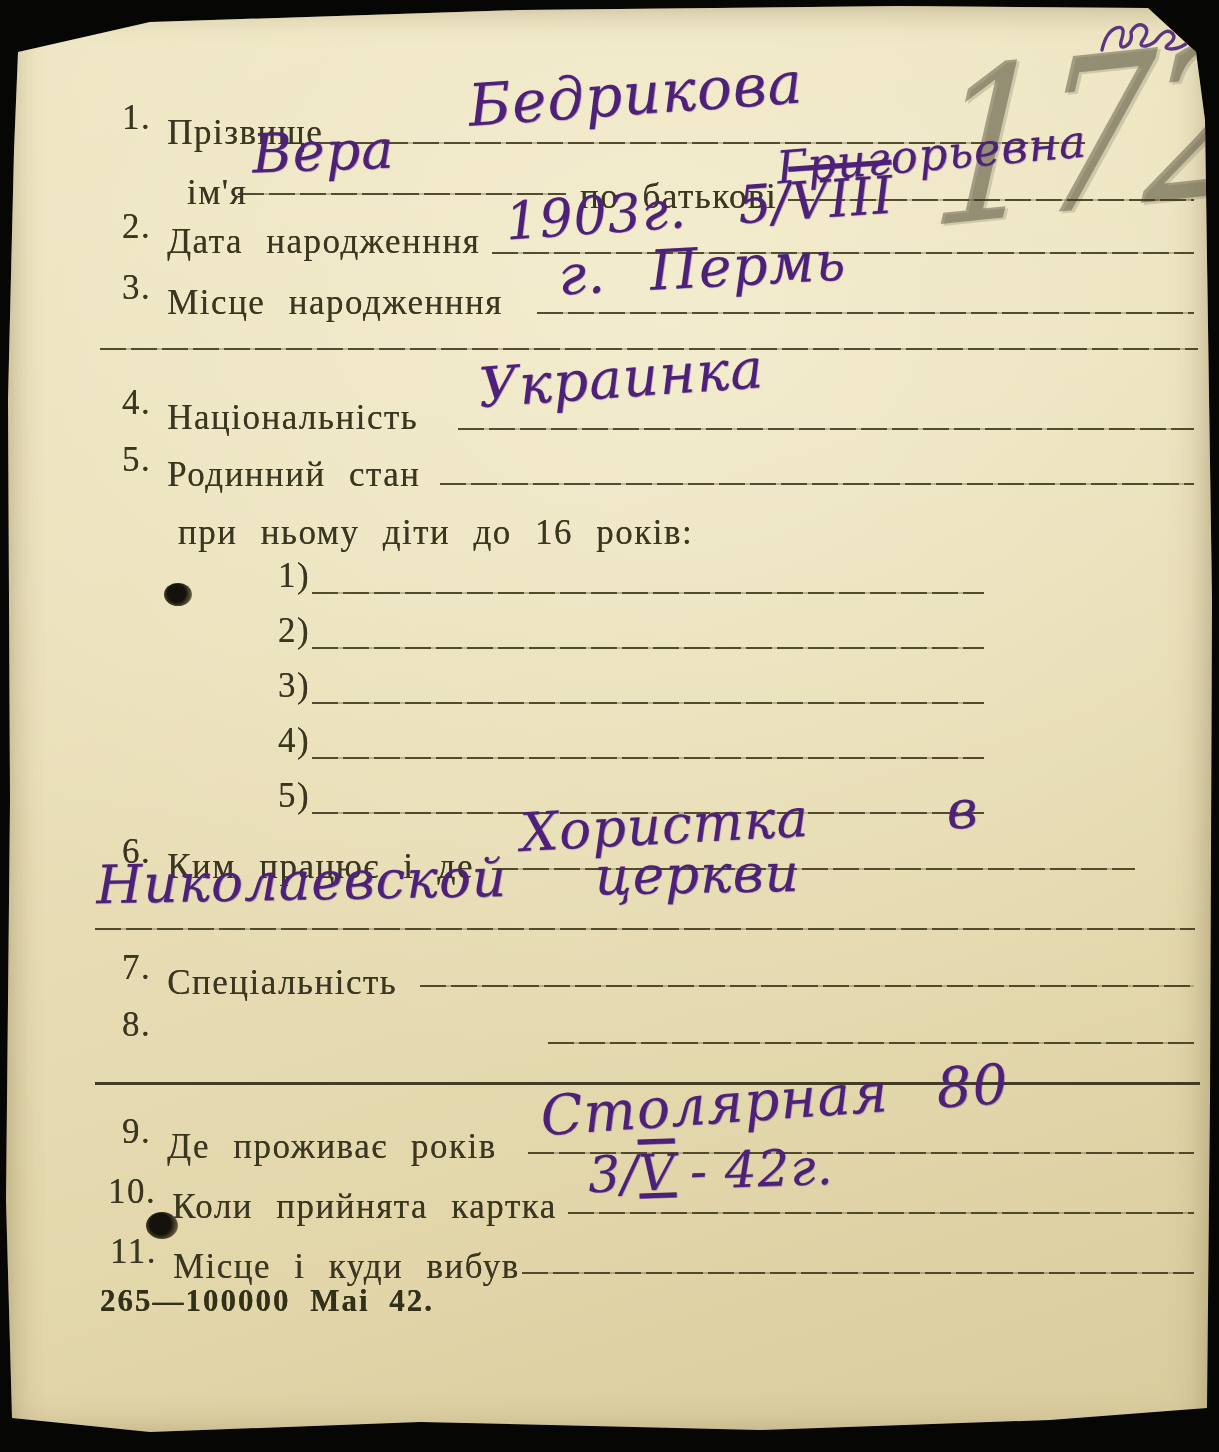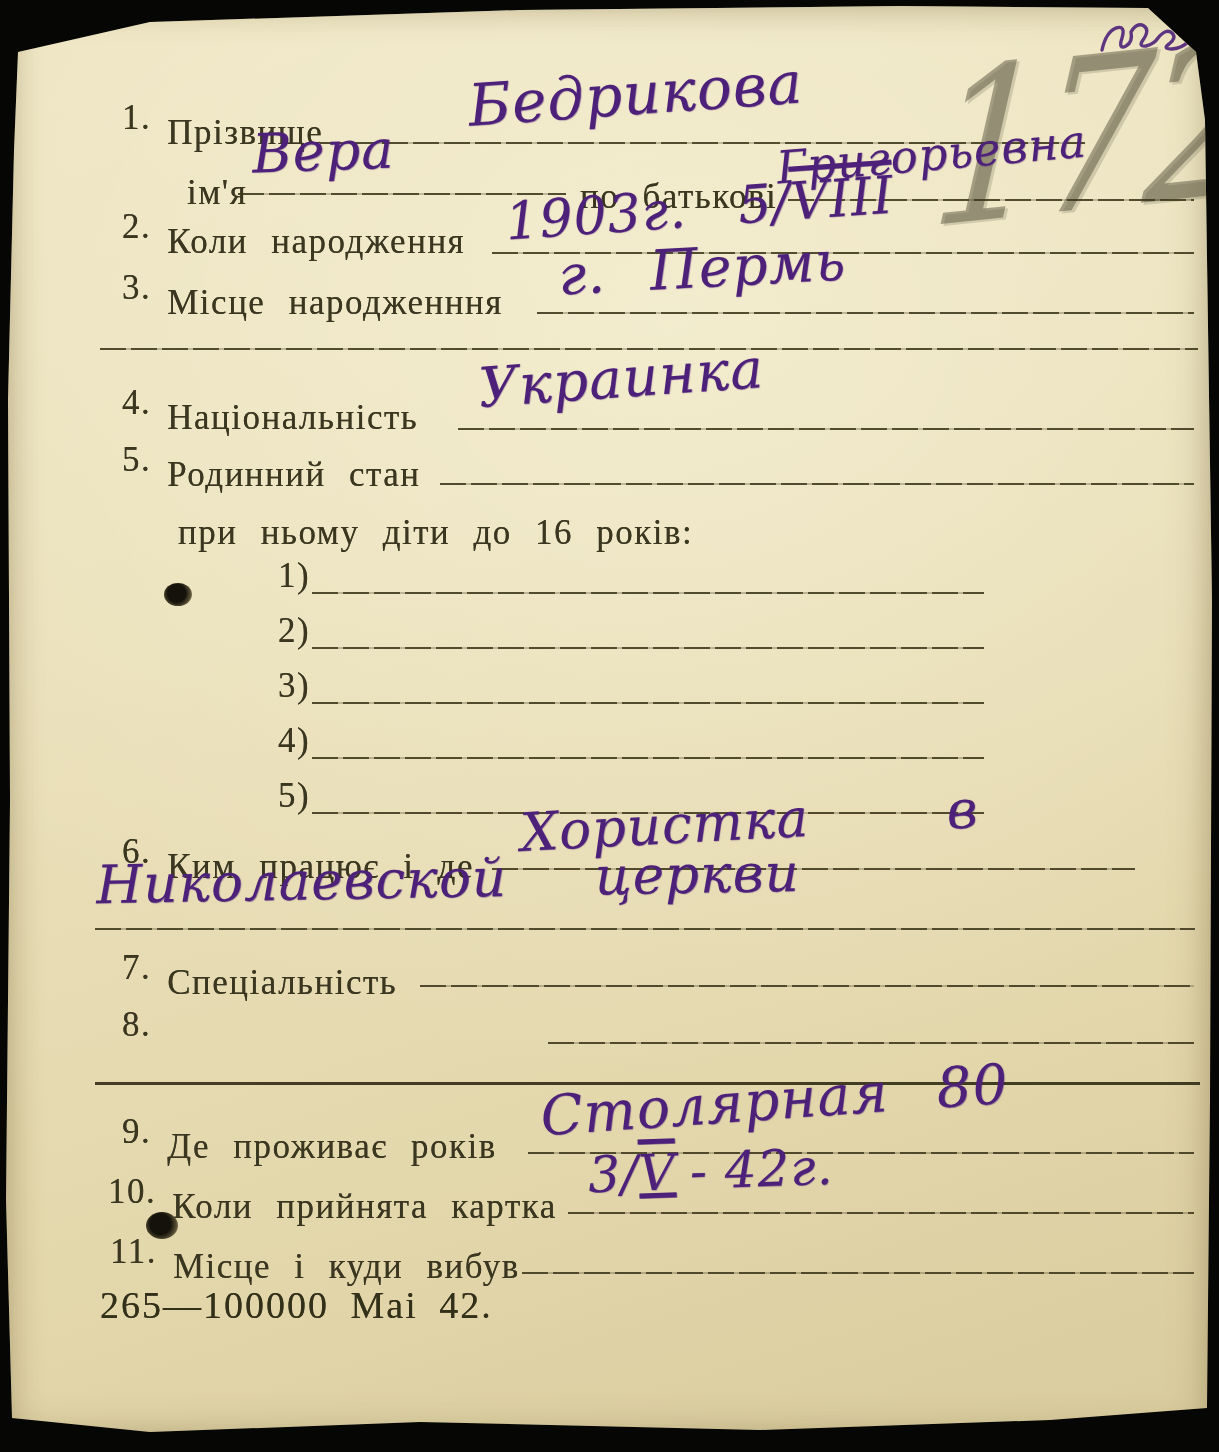--- a/index.html
+++ b/index.html
@@ -24,21 +24,21 @@
     color:#4d2179;letter-spacing:1px;white-space:nowrap;
     text-shadow:.6px .6px .9px rgba(77,33,121,.55);}
   .ovl{text-decoration:overline;}
   .ovl-und{text-decoration:overline underline;}
   .pencil{position:absolute;left:942px;top:28px;font-family:"DejaVu Serif",serif;
     font-style:italic;font-size:178px;letter-spacing:-6px;color:rgba(94,89,68,.52);
     transform:rotate(-6deg) skewX(-10deg) scaleY(1.18);transform-origin:left top;
     text-shadow:3px 2px 0 rgba(94,89,68,.22);}
   .hole{position:absolute;border-radius:50%;
     background:radial-gradient(circle at 45% 45%, #14120a 0 45%, #5a5136 70%, rgba(230,220,180,.0) 100%);}
-  .imprint{position:absolute;font-size:38px;font-weight:400;color:#33301a;
+  .imprint{position:absolute;font-size:31px;font-weight:700;color:#33301a;
     letter-spacing:2px;word-spacing:10px;text-shadow:0 0 .6px rgba(50,46,26,.8);}
   .corner-mark{position:absolute;left:1096px;top:16px;}
 </style>
 </head>
 <body>
 
 <div class="scan">
  <div class="paper">
 
   <svg class="corner-mark" width="96" height="52" viewBox="0 0 96 52">
@@ -60,21 +60,21 @@
   <div class="hand" style="left:252px;top:120px;font-size:54px;transform:rotate(-2deg)">Вера</div>
   <div class="rule" style="left:238px;top:193px;width:328px"></div>
   <div class="row" style="left:580px;top:162px">
     <span class="label">по батькові</span>
   </div>
   <div class="hand" style="left:776px;top:128px;font-size:45px;transform:rotate(-5deg)">Григорьевна</div>
   <div class="rule" style="left:788px;top:199px;width:406px"></div>
 
   <div class="row" style="left:122px;top:207px">
     <span class="num">2.</span>
-    <span class="label">Коли народження</span>
+    <span class="label">Дата народженння</span>
   </div>
   <div class="hand" style="left:505px;top:178px;font-size:52px;transform:rotate(-4deg)">
     <span>1903г.</span><span style="margin-left:52px">5/</span><span class="ovl">VIII</span>
   </div>
   <div class="rule" style="left:492px;top:252px;width:702px"></div>
 
   <div class="row" style="left:122px;top:268px">
     <span class="num">3.</span>
     <span class="label">Місце народженння</span>
   </div>

